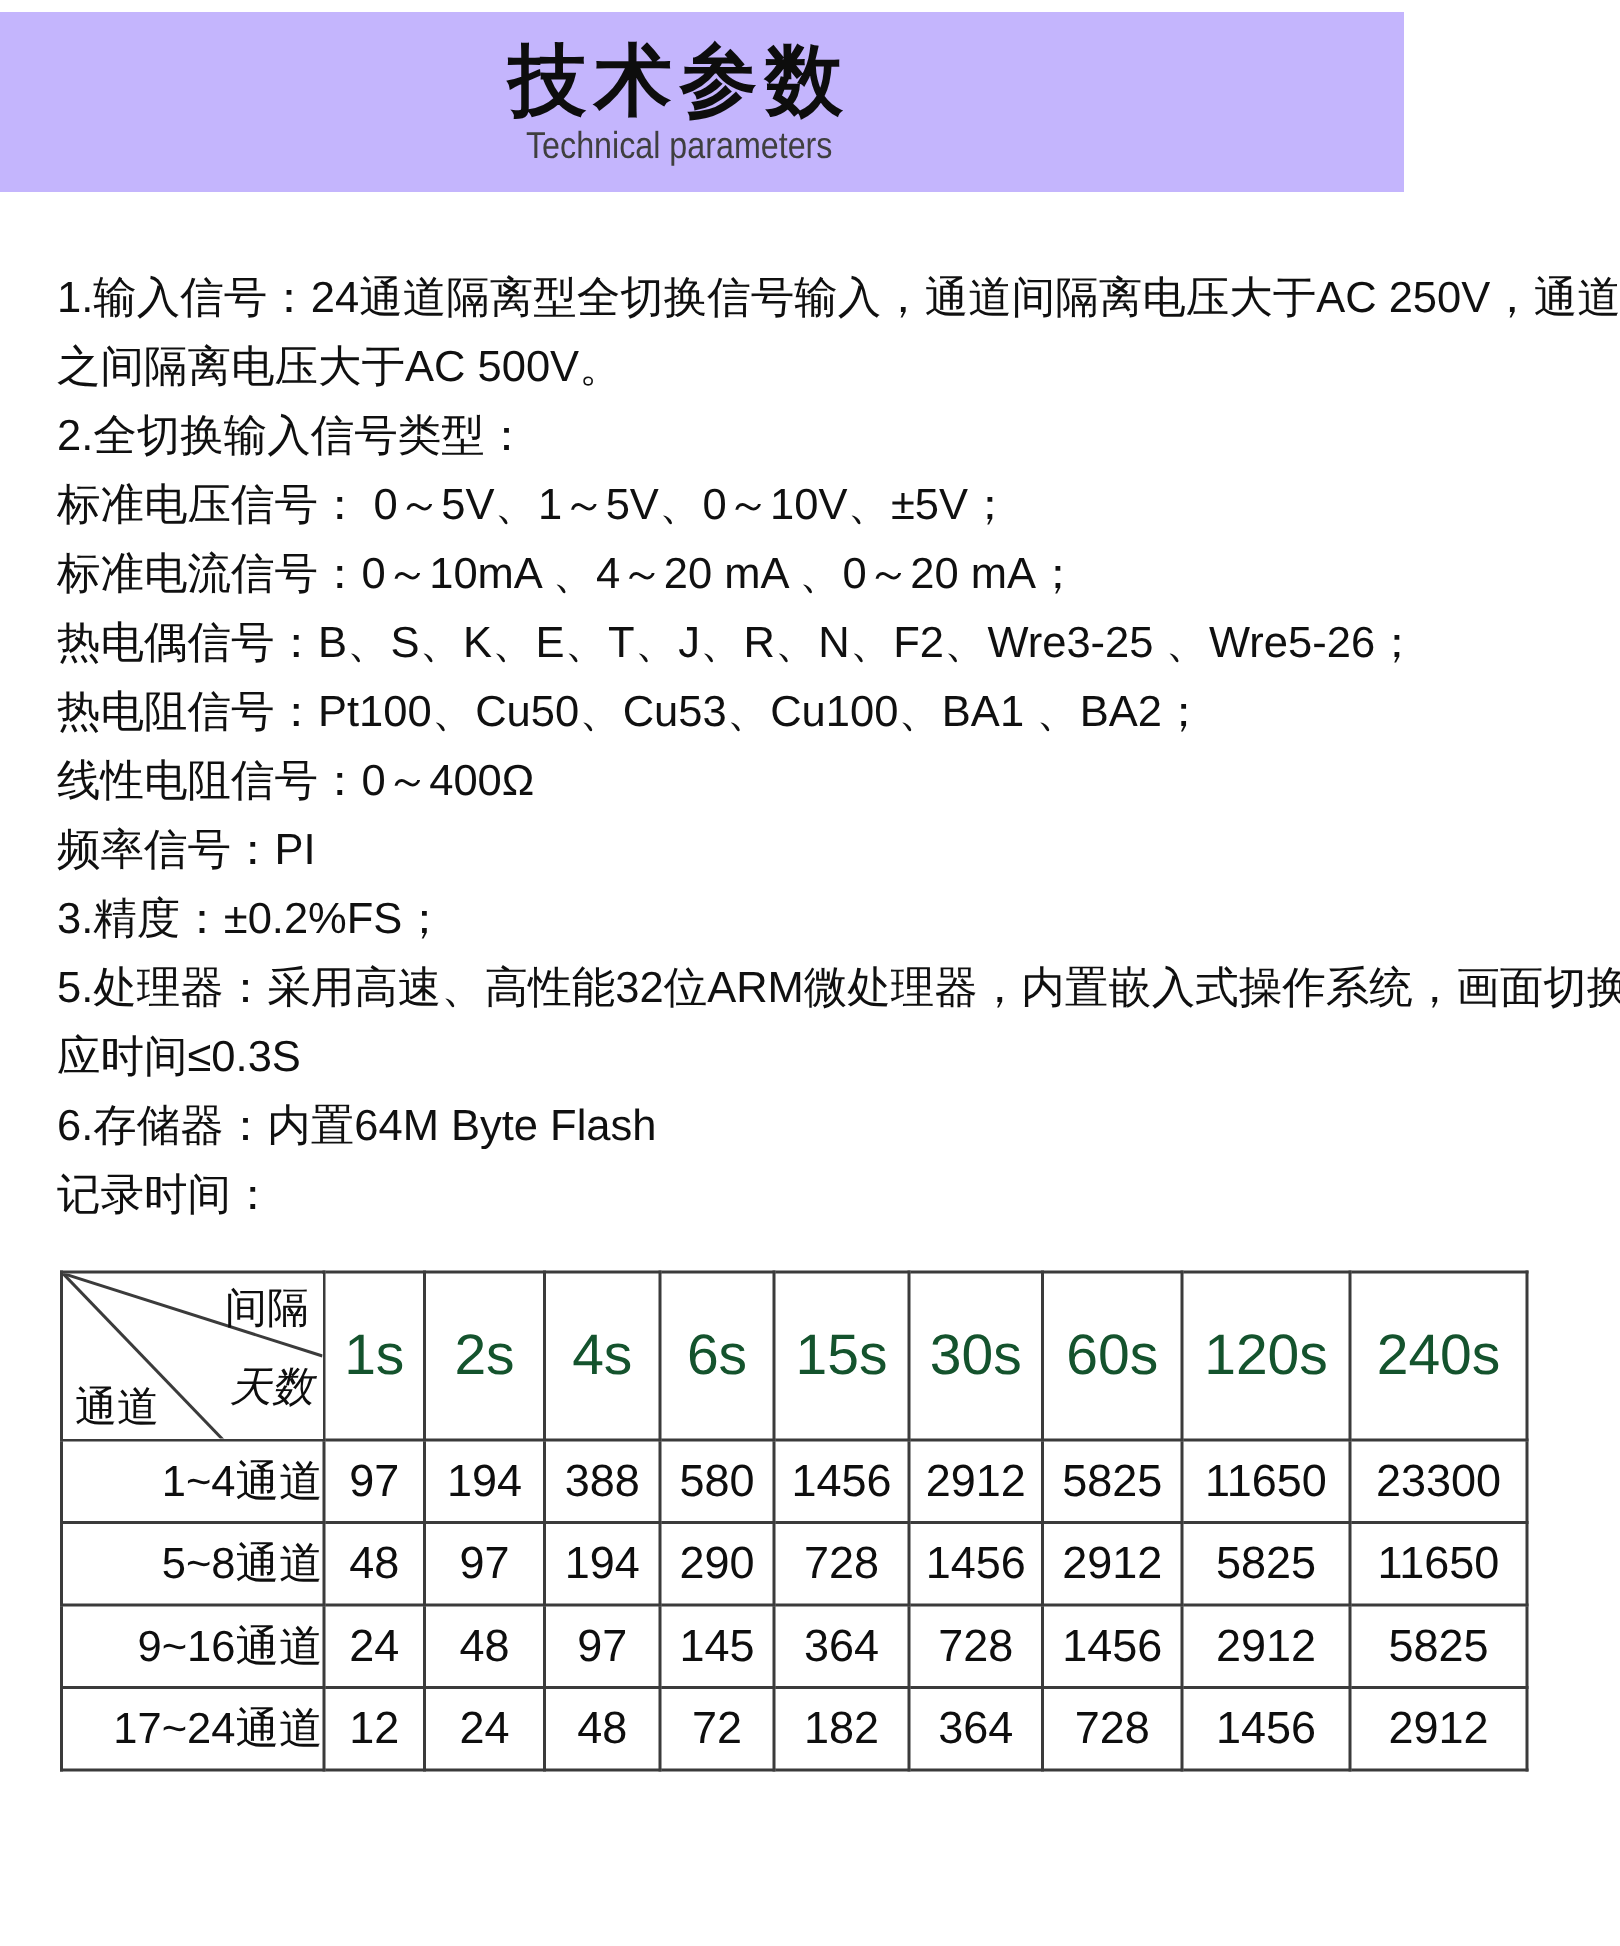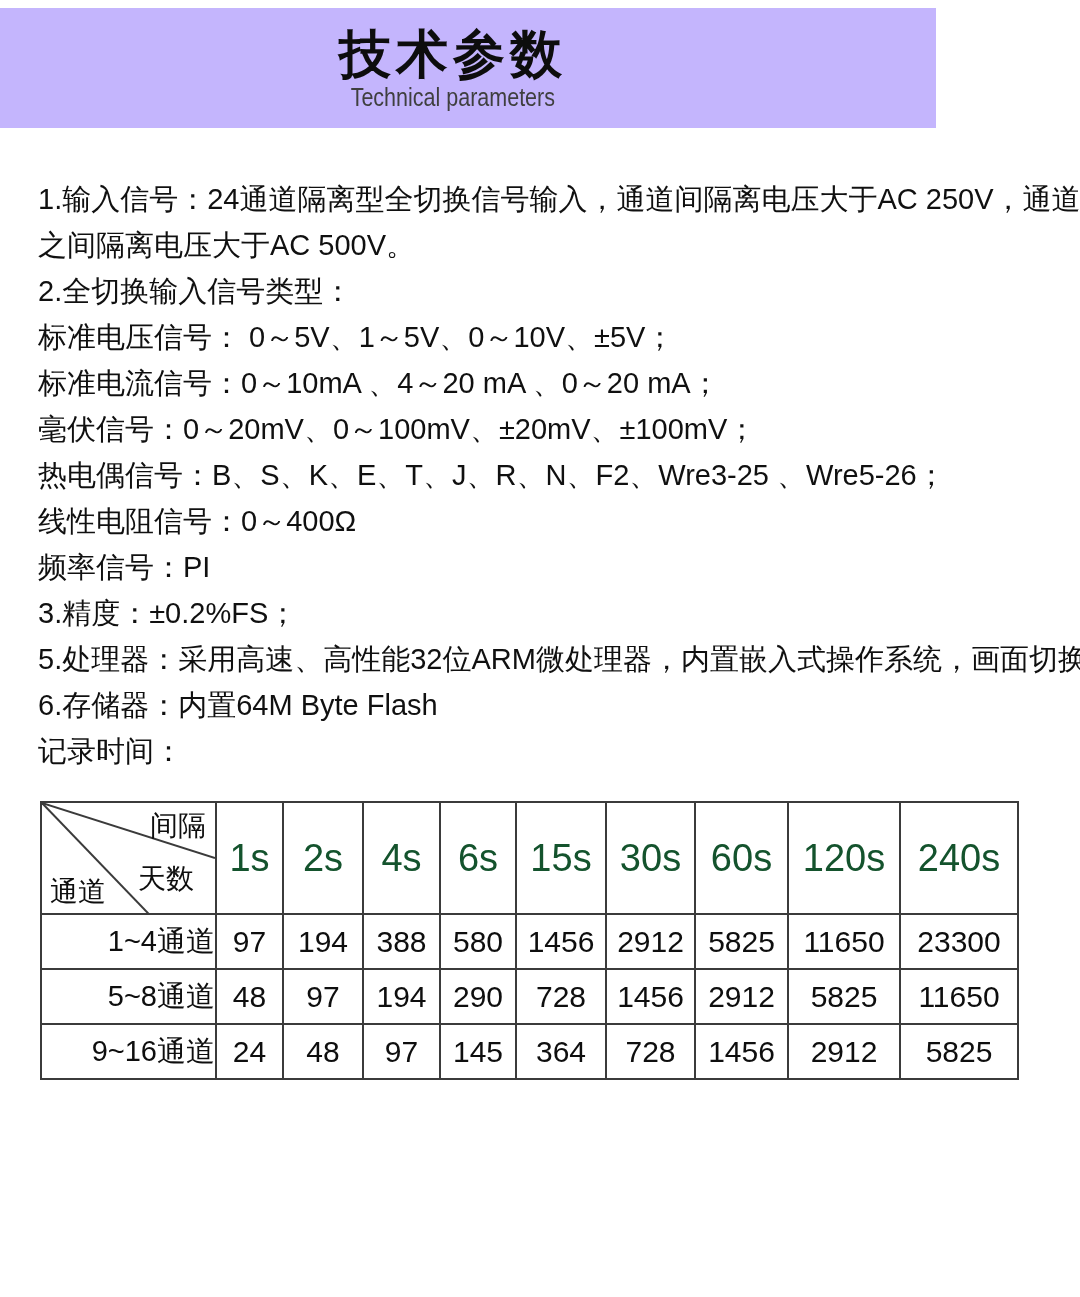--- a/index.html
+++ b/index.html
@@ -78,43 +78,44 @@
     padding-left: 6px;
     color: #0e0e0e;
   }
   td.corner-cell {
     position: relative;
   }
   .corner-wrap { position: absolute; inset: 0; }
   .corner-wrap svg { position: absolute; left: 0; top: 0; width: 100%; height: 100%; }
   .corner-label { position: absolute; font-size: 28px; color: #0e0e0e; line-height: 1; }
   .corner-interval { top: 9px; right: 9px; }
-  .corner-days { top: 62px; right: 21px; }
+  .corner-days { top: 62px; right: 6px; font-style: italic; }
   .corner-channel { left: 8px; bottom: 7px; text-align: right; }
 </style>
 </head>
 <body>
 
 <div class="header-band">
   <div class="page-title">技术参数</div>
   <div class="page-subtitle">Technical parameters</div>
 </div>
 
 <div class="spec-text">
   <div class="spec-line">1.输入信号：24通道隔离型全切换信号输入，通道间隔离电压大于AC 250V，通道和地</div>
   <div class="spec-line">之间隔离电压大于AC 500V。</div>
   <div class="spec-line">2.全切换输入信号类型：</div>
   <div class="spec-line">标准电压信号： 0～5V、1～5V、0～10V、±5V；</div>
   <div class="spec-line">标准电流信号：0～10mA 、4～20 mA 、0～20 mA；</div>
-  <div class="spec-line">毫伏信号：0～20mV、0～100mV、±20mV、±100mV；</div>
   <div class="spec-line">热电偶信号：B、S、K、E、T、J、R、N、F2、Wre3-25 、Wre5-26；</div>
+  <div class="spec-line">热电阻信号：Pt100、Cu50、Cu53、Cu100、BA1 、BA2；</div>
   <div class="spec-line">线性电阻信号：0～400Ω</div>
   <div class="spec-line">频率信号：PI</div>
   <div class="spec-line">3.精度：±0.2%FS；</div>
   <div class="spec-line">5.处理器：采用高速、高性能32位ARM微处理器，内置嵌入式操作系统，画面切换响</div>
+  <div class="spec-line">应时间≤0.3S</div>
   <div class="spec-line">6.存储器：内置64M Byte Flash</div>
   <div class="spec-line">记录时间：</div>
 </div>
 
 <table class="record-table">
   <colgroup>
     <col style="width:175px">
       <col style="width:67px">
       <col style="width:80px">
       <col style="width:77px">
@@ -177,14 +178,26 @@
       <td class="value-cell">24</td>
       <td class="value-cell">48</td>
       <td class="value-cell">97</td>
       <td class="value-cell">145</td>
       <td class="value-cell">364</td>
       <td class="value-cell">728</td>
       <td class="value-cell">1456</td>
       <td class="value-cell">2912</td>
       <td class="value-cell">5825</td>
     </tr>
+    <tr>
+      <td class="value-cell channel-cell">17~24通道</td>
+      <td class="value-cell">12</td>
+      <td class="value-cell">24</td>
+      <td class="value-cell">48</td>
+      <td class="value-cell">72</td>
+      <td class="value-cell">182</td>
+      <td class="value-cell">364</td>
+      <td class="value-cell">728</td>
+      <td class="value-cell">1456</td>
+      <td class="value-cell">2912</td>
+    </tr>
   </tbody>
 </table>
 
 </body></html>

